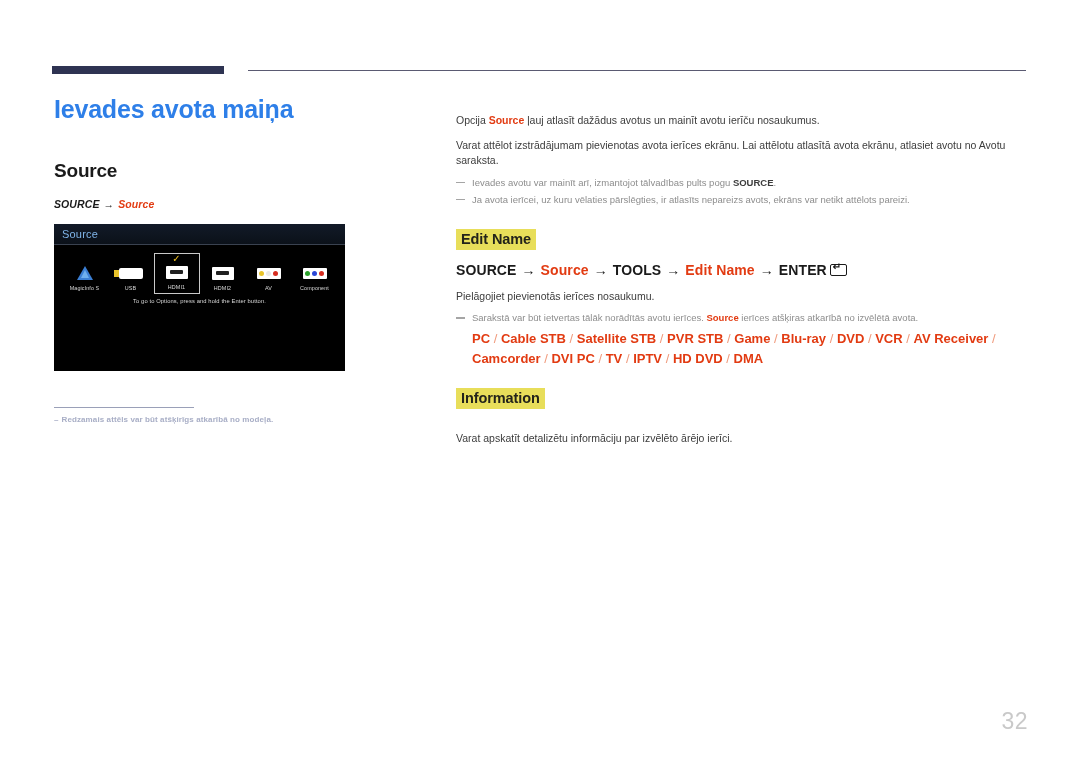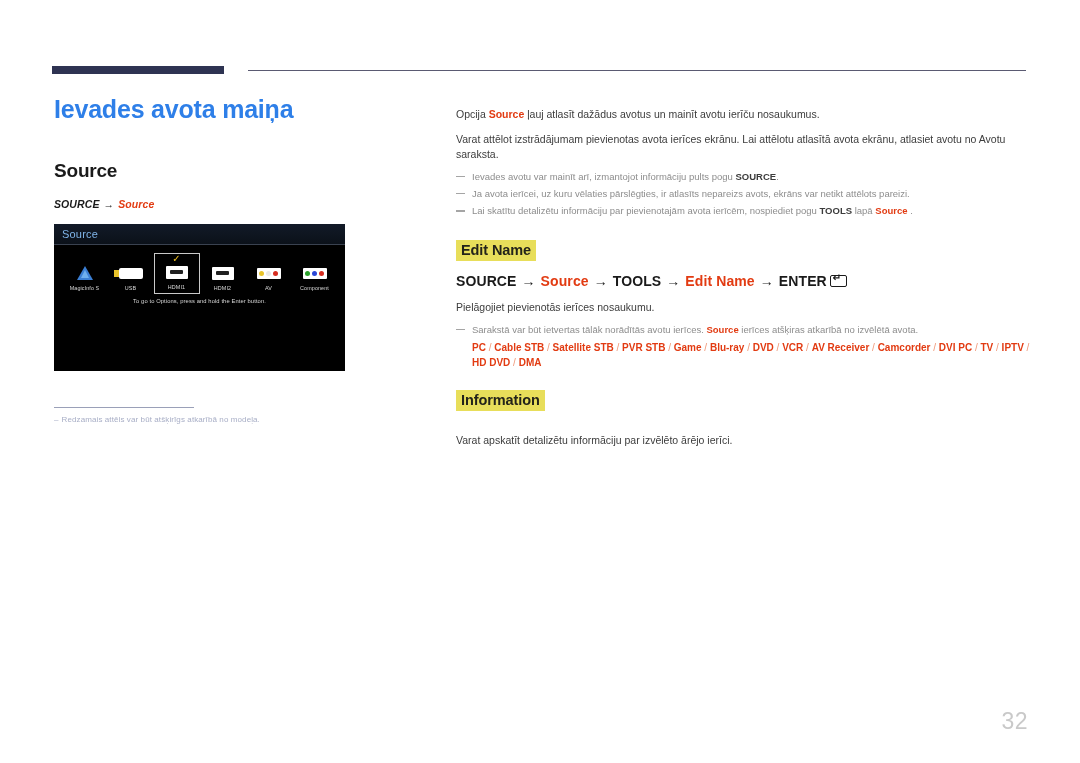--- a/index.html
+++ b/index.html
@@ -186,28 +186,29 @@
   .foot-rule {
     width: 140px;
     height: 1px;
     background: #9aa0b8;
     margin: 36px 0 7px 0;
   }
   .foot-note {
     font-size: 8px;
     color: #a8aec6;
     letter-spacing: 0.1px;
+    font-weight: bold;
   }
   .foot-note .dash { margin-right: 3px; }
 
   
   .right-col {
     position: absolute;
     left: 456px;
-    top: 96px;
+    top: 102px;
     width: 574px;
   }
   .para {
     font-size: 10.5px;
     color: #3c3c3c;
     line-height: 1.45;
     margin-bottom: 7px;
   }
   .para .hl { color: #e23b12; font-weight: bold; }
   .note {
@@ -258,21 +259,21 @@
   }
   .enter-key:before {
     content: "\21B5";
     position: absolute;
     left: 2px; top: -3.5px;
     font-size: 10px;
     line-height: 10px;
     color: #1a1a1a;
   }
   .dev-list {
-    font-size: 10px;
+    font-size: 13px;
     font-weight: bold;
     color: #e23b12;
     line-height: 1.55;
     padding-left: 16px;
     margin-top: 1px;
   }
   .dev-list .sep { color: #f09a7c; font-weight: normal; }
 
   
   .page-num {
@@ -382,30 +383,27 @@
 
 <div class="right-col">
 
   <p class="para">
     <span>Opcija </span><span class="hl">Source</span><span> ļauj atlasīt dažādus avotus un mainīt avotu ierīču nosaukumus.</span>
   </p>
 
   <p class="para">Varat attēlot izstrādājumam pievienotas avota ierīces ekrānu. Lai attēlotu atlasītā avota ekrānu, atlasiet avotu no Avotu saraksta.</p>
 
   <div class="note">
-    <span>Ievades avotu var mainīt arī, izmantojot informāciju pults pogu </span><span class="bd">SOURCE</span><span>.</span>
+    <span>Ievades avotu var mainīt arī, izmantojot tālvadības pults pogu </span><span class="bd">SOURCE</span><span>.</span>
   </div>
 
   <div class="note">
     <span>Ja avota ierīcei, uz kuru vēlaties pārslēgties, ir atlasīts nepareizs avots, ekrāns var netikt attēlots pareizi.</span>
   </div>
 
-  <div class="note">
-    <span>Lai skatītu detalizētu informāciju par pievienotajām avota ierīcēm, nospiediet pogu </span><span class="bd">TOOLS</span><span> lapā </span><span class="hl">Source</span><span> .</span>
-  </div>
 
   
   <div class="yel-head">Edit Name</div>
 
   <div class="path">
     <span>SOURCE</span>
     <span class="arw">→</span>
     <span class="hl">Source</span>
     <span class="arw">→</span>
     <span>TOOLS</span>

